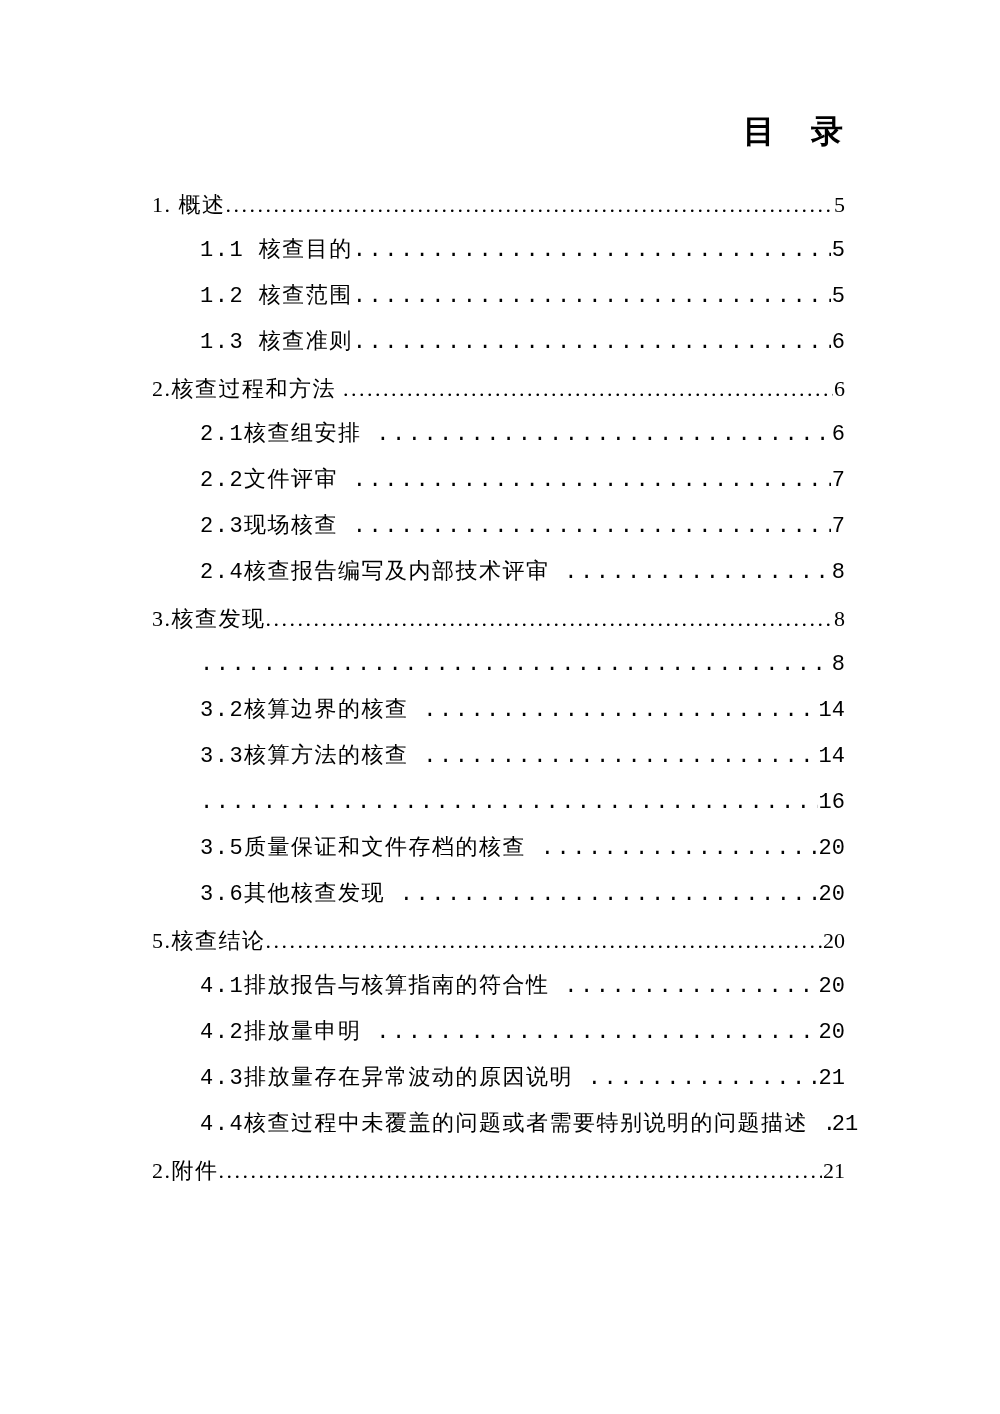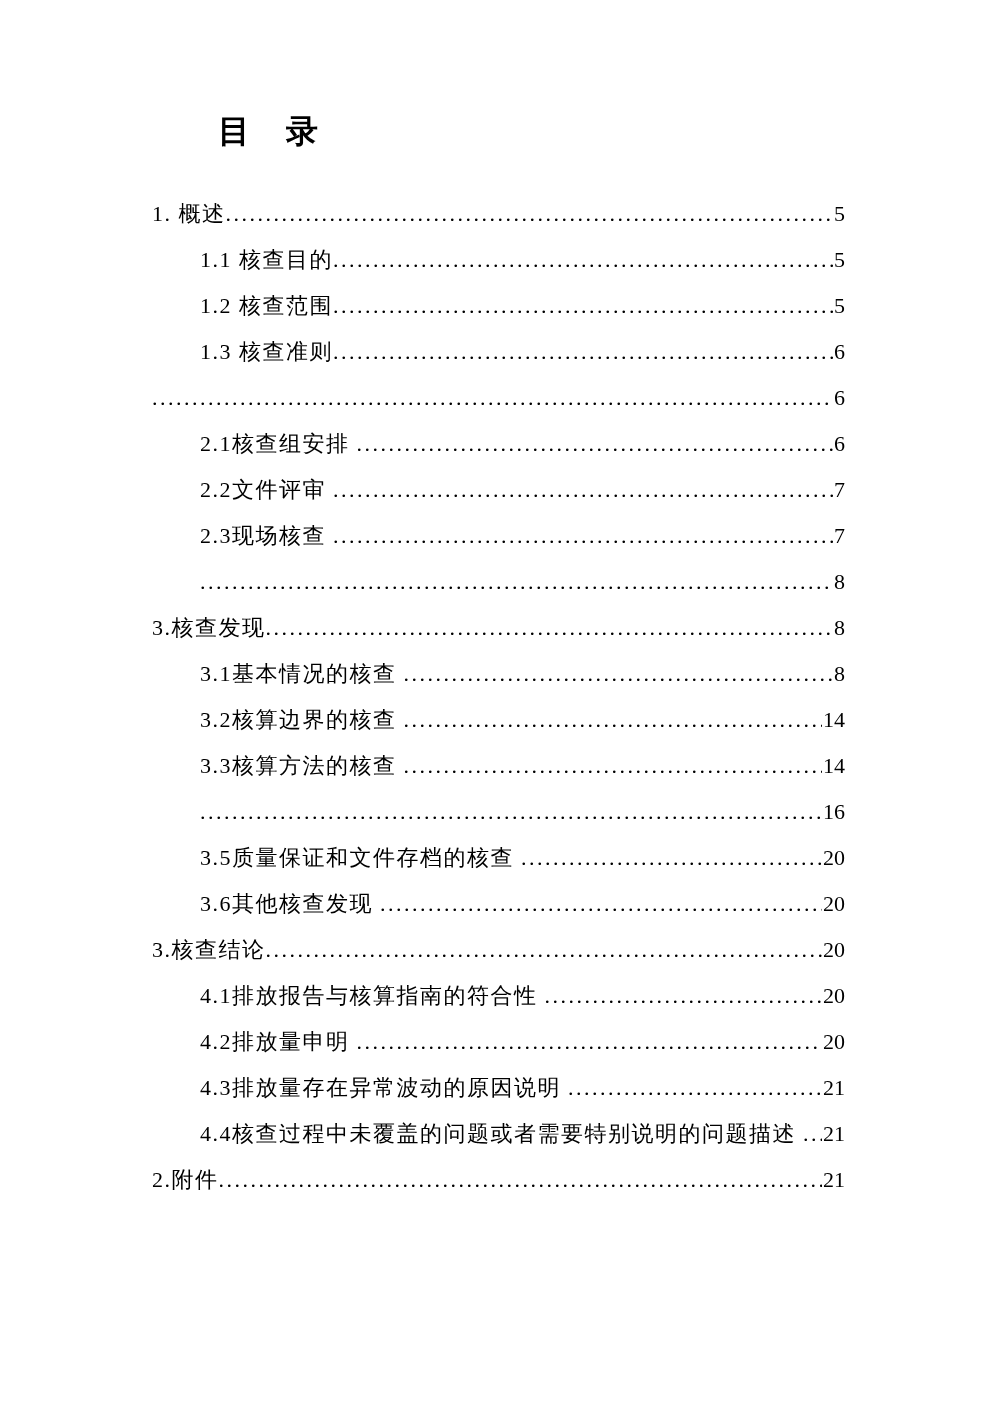--- a/index.html
+++ b/index.html
@@ -13,42 +13,43 @@
     height: 1414px;
     margin: 0 auto;
     background: #ffffff;
     box-sizing: border-box;
     padding: 112px 155px 0 152px;
     font-family: "Liberation Serif", "DejaVu Serif", serif;
     color: #000000;
     overflow: hidden;
   }
   .toc-title {
-    margin: 0 0 41px 0;
+    margin: 0 0 32px 0;
     font-size: 32px;
     font-weight: bold;
-    text-align: left;
+    text-align: right;
     text-indent: 66px;
     letter-spacing: 2px;
     line-height: 1.2;
     white-space: pre;
   }
   .toc-list {
     width: 100%;
   }
   .toc-row {
     display: flex;
     align-items: baseline;
     height: 46px;
     line-height: 46px;
     font-size: 22px;
     cursor: pointer;
   }
   .toc-row.lvl2 {
     padding-left: 48px;
+    font-family: Liberation Mono, monospace;
   }
   .toc-label {
     white-space: pre;
     letter-spacing: 1.5px;
     flex: 0 0 auto;
   }
   .toc-leader {
     flex: 1 1 auto;
     overflow: hidden;
     white-space: nowrap;
@@ -85,49 +86,50 @@
     <span class="toc-label">1.2 核查范围</span>
     <span class="toc-leader"></span>
     <span class="toc-page">5</span>
   </div>
       <div class="toc-row lvl2">
     <span class="toc-label">1.3 核查准则</span>
     <span class="toc-leader"></span>
     <span class="toc-page">6</span>
   </div>
       <div class="toc-row lvl1">
+    <span class="toc-label">2.核查过程和方法 </span>
     <span class="toc-leader"></span>
     <span class="toc-page">6</span>
   </div>
       <div class="toc-row lvl2">
     <span class="toc-label">2.1核查组安排 </span>
     <span class="toc-leader"></span>
     <span class="toc-page">6</span>
   </div>
       <div class="toc-row lvl2">
     <span class="toc-label">2.2文件评审 </span>
     <span class="toc-leader"></span>
     <span class="toc-page">7</span>
   </div>
       <div class="toc-row lvl2">
     <span class="toc-label">2.3现场核查 </span>
     <span class="toc-leader"></span>
     <span class="toc-page">7</span>
   </div>
       <div class="toc-row lvl2">
+    <span class="toc-label">2.4核查报告编写及内部技术评审 </span>
     <span class="toc-leader"></span>
     <span class="toc-page">8</span>
   </div>
       <div class="toc-row lvl1">
     <span class="toc-label">3.核查发现</span>
     <span class="toc-leader"></span>
     <span class="toc-page">8</span>
   </div>
       <div class="toc-row lvl2">
-    <span class="toc-label">3.1基本情况的核查 </span>
     <span class="toc-leader"></span>
     <span class="toc-page">8</span>
   </div>
       <div class="toc-row lvl2">
     <span class="toc-label">3.2核算边界的核查 </span>
     <span class="toc-leader"></span>
     <span class="toc-page">14</span>
   </div>
       <div class="toc-row lvl2">
     <span class="toc-label">3.3核算方法的核查 </span>
@@ -142,21 +144,21 @@
     <span class="toc-label">3.5质量保证和文件存档的核查 </span>
     <span class="toc-leader"></span>
     <span class="toc-page">20</span>
   </div>
       <div class="toc-row lvl2">
     <span class="toc-label">3.6其他核查发现 </span>
     <span class="toc-leader"></span>
     <span class="toc-page">20</span>
   </div>
       <div class="toc-row lvl1">
-    <span class="toc-label">3.核查结论</span>
+    <span class="toc-label">5.核查结论</span>
     <span class="toc-leader"></span>
     <span class="toc-page">20</span>
   </div>
       <div class="toc-row lvl2">
     <span class="toc-label">4.1排放报告与核算指南的符合性 </span>
     <span class="toc-leader"></span>
     <span class="toc-page">20</span>
   </div>
       <div class="toc-row lvl2">
     <span class="toc-label">4.2排放量申明 </span>

